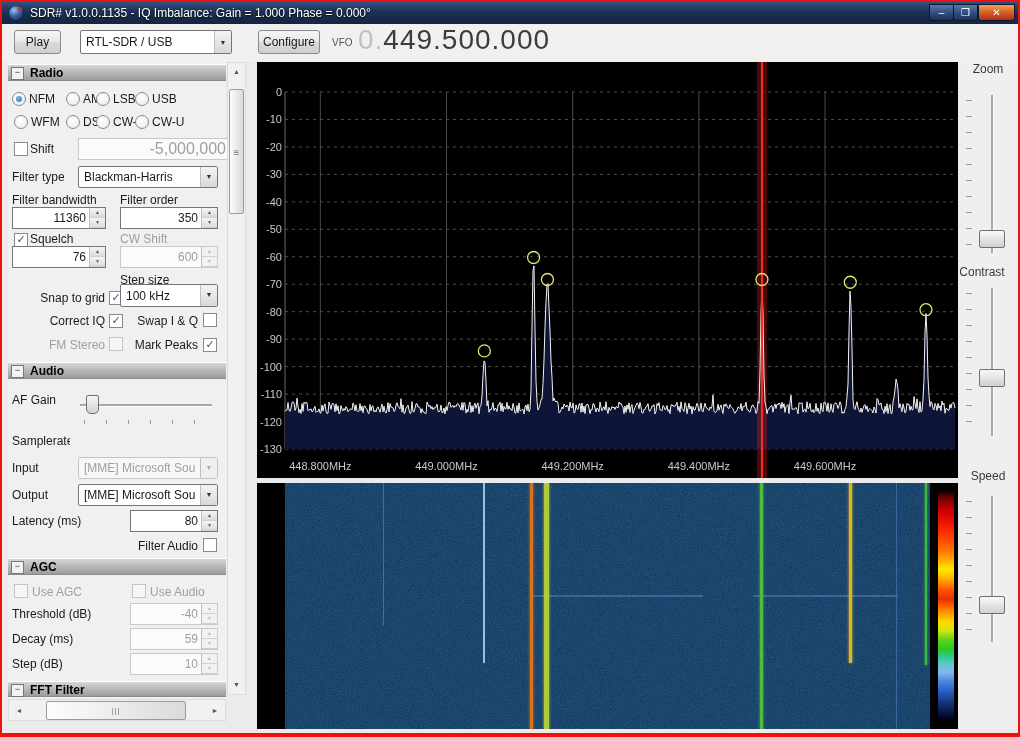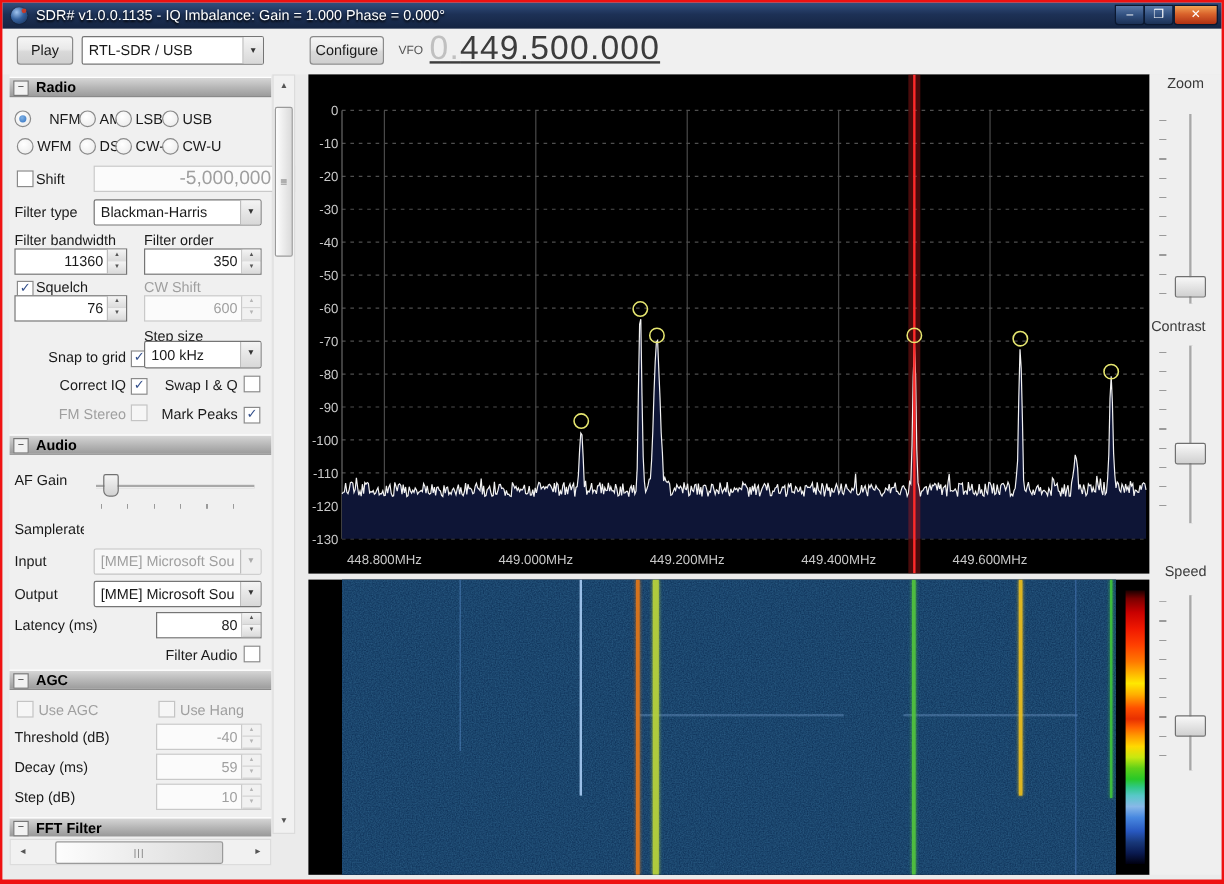--- a/index.html
+++ b/index.html
@@ -87,37 +87,37 @@
 <div class="abs titlebar">
   <div class="abs title-icon"></div>
   <div class="abs title-text">SDR# v1.0.0.1135 - IQ Imbalance: Gain = 1.000 Phase = 0.000°</div>
   <div class="abs winbtn" style="right:64px;width:25px;">–</div>
   <div class="abs winbtn" style="right:40px;width:25px;">❐</div>
   <div class="abs winbtn close" style="right:3px;width:37px;">✕</div>
 </div>
 
 <div class="abs toolbar">
   <div class="abs btn" style="left:12px;top:6px;width:47px;height:24px;line-height:23px;">Play</div>
-  <div class="abs combo" style="left:66px;top:6px;width:152px;height:24px;">
+  <div class="abs combo" style="left:78px;top:6px;width:152px;height:24px;">
     <span class="combo-val">RTL-SDR / USB</span>
     <span class="combo-btn" style="line-height:24px;">▼</span>
   </div>
   <div class="abs btn" style="left:256px;top:6px;width:62px;height:24px;line-height:23px;">Configure</div>
   <div class="abs vfo-lbl" style="left:330px;top:13px;">VFO</div>
-  <div class="abs freq" style="left:356px;top:0px;text-decoration:underline;"><span class="dim">0.</span><span>449.500.000</span></div>
+  <div class="abs freq" style="left:356px;top:0px;"><span class="dim">0.</span><span>449.500.000</span></div>
 </div>
 
 <div class="abs sidebar">
 
   <div class="abs hdr" style="top:2px;">
     <span class="hdr-box">−</span>
     <span class="hdr-txt">Radio</span>
   </div>
   <div class="abs" id="radio-modes" style="left:0;top:28px;width:218px;height:46px;">
-      <div class="abs" style="left: 4px; top: 2px; display: flex; align-items: center; gap: 15px;">
+      <div class="abs" style="left: 4px; top: 2px; display: flex; align-items: center; gap: 3px;">
         <span class="rb on"></span>
         <span>NFM</span>
       </div>
       <div class="abs" style="left: 58px; top: 2px; display: flex; align-items: center; gap: 3px;">
         <span class="rb"></span>
         <span>AM</span>
       </div>
       <div class="abs" style="left: 88px; top: 2px; display: flex; align-items: center; gap: 3px;">
         <span class="rb"></span>
         <span>LSB</span>
@@ -243,21 +243,21 @@
   <div class="abs lbl" style="left:108px;top:477px;width:82px;text-align:right;">Filter Audio</div>
   <div class="abs" style="left:195px;top:476px;"><span class="cb"></span></div>
 
   <div class="abs hdr" style="top:496px;">
     <span class="hdr-box">−</span>
     <span class="hdr-txt">AGC</span>
   </div>
   <div class="abs" style="left:6px;top:522px;"><span class="cb dis"></span></div>
   <div class="abs lbl-dis" style="left:24px;top:523px;">Use AGC</div>
   <div class="abs" style="left:124px;top:522px;"><span class="cb dis"></span></div>
-  <div class="abs lbl-dis" style="left:142px;top:523px;">Use Hang</div>
+  <div class="abs lbl-dis" style="left:142px;top:523px;">Use Audio</div>
 
   <div class="abs lbl" style="left:4px;top:545px;">Threshold (dB)</div>
   <div class="abs num dis" style="left:122px;top:541px;width:88px;">
     <span class="num-val">-40</span>
     <span class="spin">
         <i>▲</i>
         <i>▼</i>
       </span>
   </div>
   <div class="abs lbl" style="left:4px;top:570px;">Decay (ms)</div>

